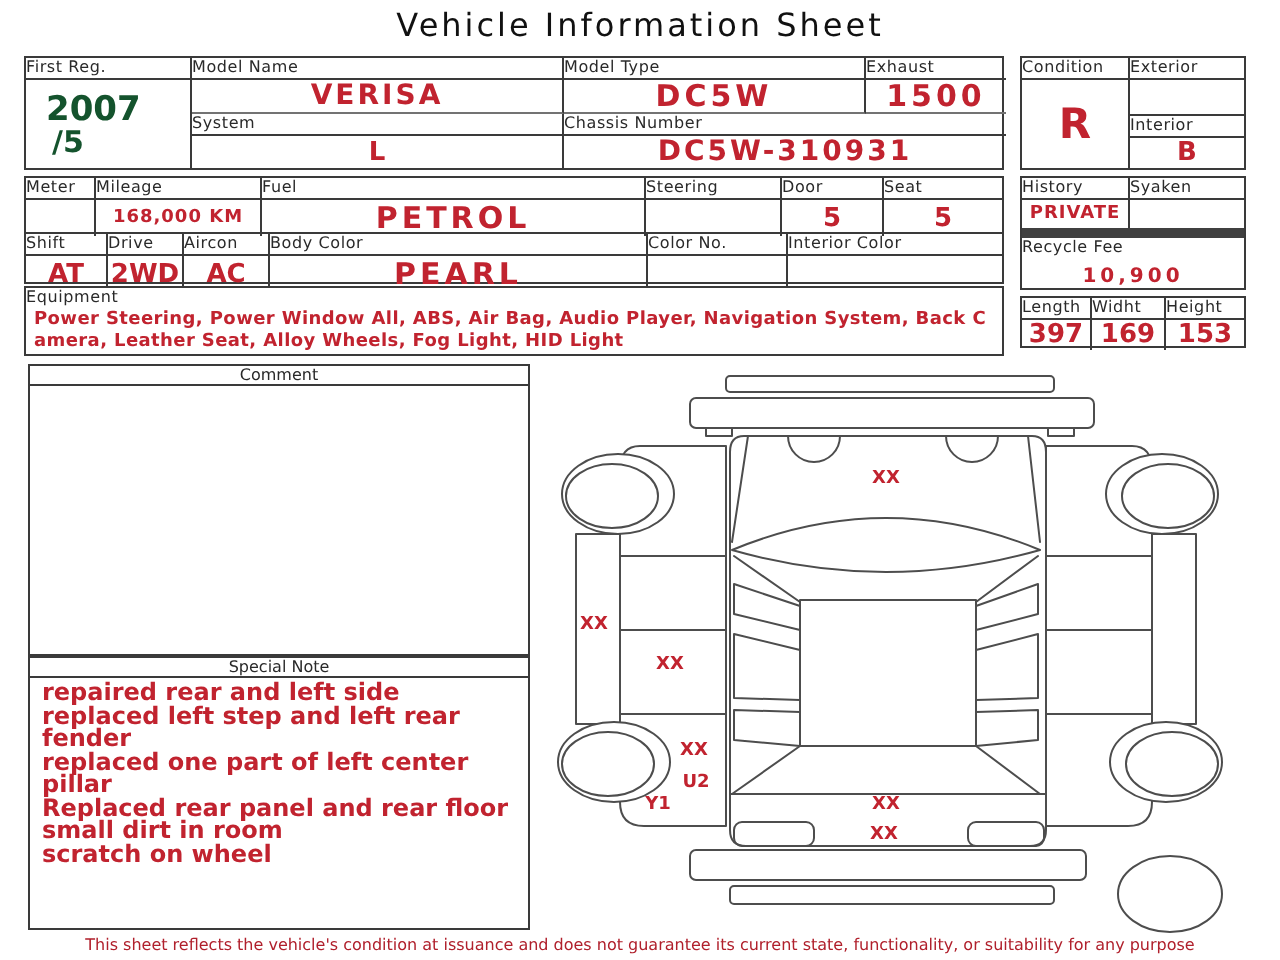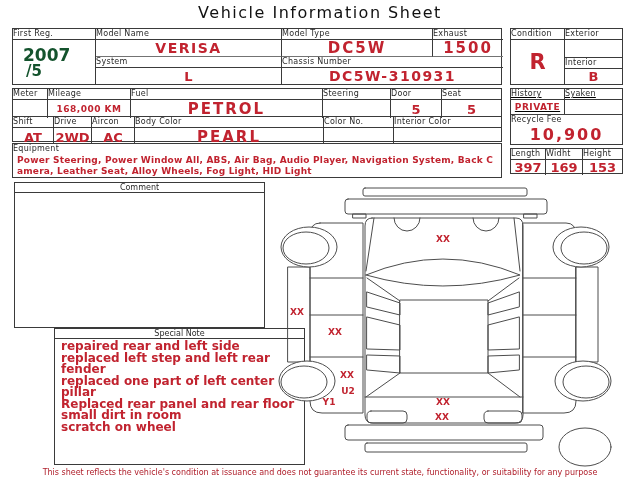--- a/index.html
+++ b/index.html
@@ -43,21 +43,21 @@
   .fs13 { font-size:13px; }
   .fs14 { font-size:14px; letter-spacing:1.5px; }
   .fs15 { font-size:15px; letter-spacing:2px; }
   .equip-text {
     color:#c1232f; font-weight:bold; font-size:9px; letter-spacing:0.2px;
     line-height:11px; padding:1px 4px; word-break:break-all;
   }
   .gridCond { display:grid; grid-template-columns:54px 57px; width:100%; height:100%; }
   .colx { display:flex; flex-direction:column; }
   .empty17 { height:17px; border-bottom:1px solid #3a3a3a; }
-  .gridHS { display:grid; grid-template-columns:54px 57px; height:25px; border-bottom:1px solid #404040;text-decoration:underline; }
+  .gridHS { display:grid; grid-template-columns:54px 57px; height:25px; border-bottom:5px solid #404040; }
   .gridDim { display:grid; grid-template-columns:35px 37px 39px; width:100%; height:100%; }
   .hdrline { font-size:8px; color:#2a2a2a; text-align:center; line-height:9px; height:9px; border-bottom:1px solid #3a3a3a; }
   .sn-body { padding:2px 6px; }
   .sn-line { color:#c1232f; font-weight:bold; font-size:12px; line-height:11.5px; white-space:nowrap; }
   .footer {
     left:0; top:468px; width:640px; text-align:center;
     color:#b0202c; font-size:8px; white-space:nowrap;
   }
   svg .ln { fill:none; stroke:#4d4d4d; stroke-width:1; stroke-linejoin:round; stroke-linecap:round; }
   svg .wh { fill:#ffffff; stroke:#4d4d4d; stroke-width:1; }
@@ -176,21 +176,21 @@
       <div class="lbl">History</div>
       <div class="val fs9">PRIVATE</div>
     </div>
     <div class="cell">
       <div class="lbl">Syaken</div>
       <div class="val fs9"></div>
     </div>
   </div>
   <div class="cell" style="height:29px;">
     <div class="lbl noline">Recycle Fee</div>
-    <div class="val" style="font-size:16px; letter-spacing:2px;">10,900</div>
+    <div class="val" style="font-size:10px; letter-spacing:2px;">10,900</div>
   </div>
 </div>
 
 <div class="box" style="left:12px; top:143px; width:490px; height:35px;">
   <div class="lbl noline">Equipment</div>
   <div class="equip-text">Power Steering, Power Window All, ABS, Air Bag, Audio Player, Navigation System, Back Camera, Leather Seat, Alloy Wheels, Fog Light, HID Light</div>
 </div>
 
 <div class="box" style="left:510px; top:148px; width:113px; height:26px;">
   <div class="gridDim">
@@ -207,21 +207,21 @@
       <div class="val fs13">153</div>
     </div>
   </div>
 </div>
 
 <div class="box" style="left:14px; top:182px; width:251px; height:146px;">
   <div class="hdrline">Comment</div>
   <div></div>
 </div>
 
-<div class="box" style="left:14px; top:328px; width:251px; height:137px;margin-left:40px;">
+<div class="box" style="left:14px; top:328px; width:251px; height:137px;">
   <div class="hdrline">Special Note</div>
   <div class="sn-body">
       <div class="sn-line">repaired rear and left side</div>
       <div class="sn-line">replaced left step and left rear</div>
       <div class="sn-line">fender</div>
       <div class="sn-line">replaced one part of left center</div>
       <div class="sn-line">pillar</div>
       <div class="sn-line">Replaced rear panel and rear floor</div>
       <div class="sn-line">small dirt in room</div>
       <div class="sn-line">scratch on wheel</div>

